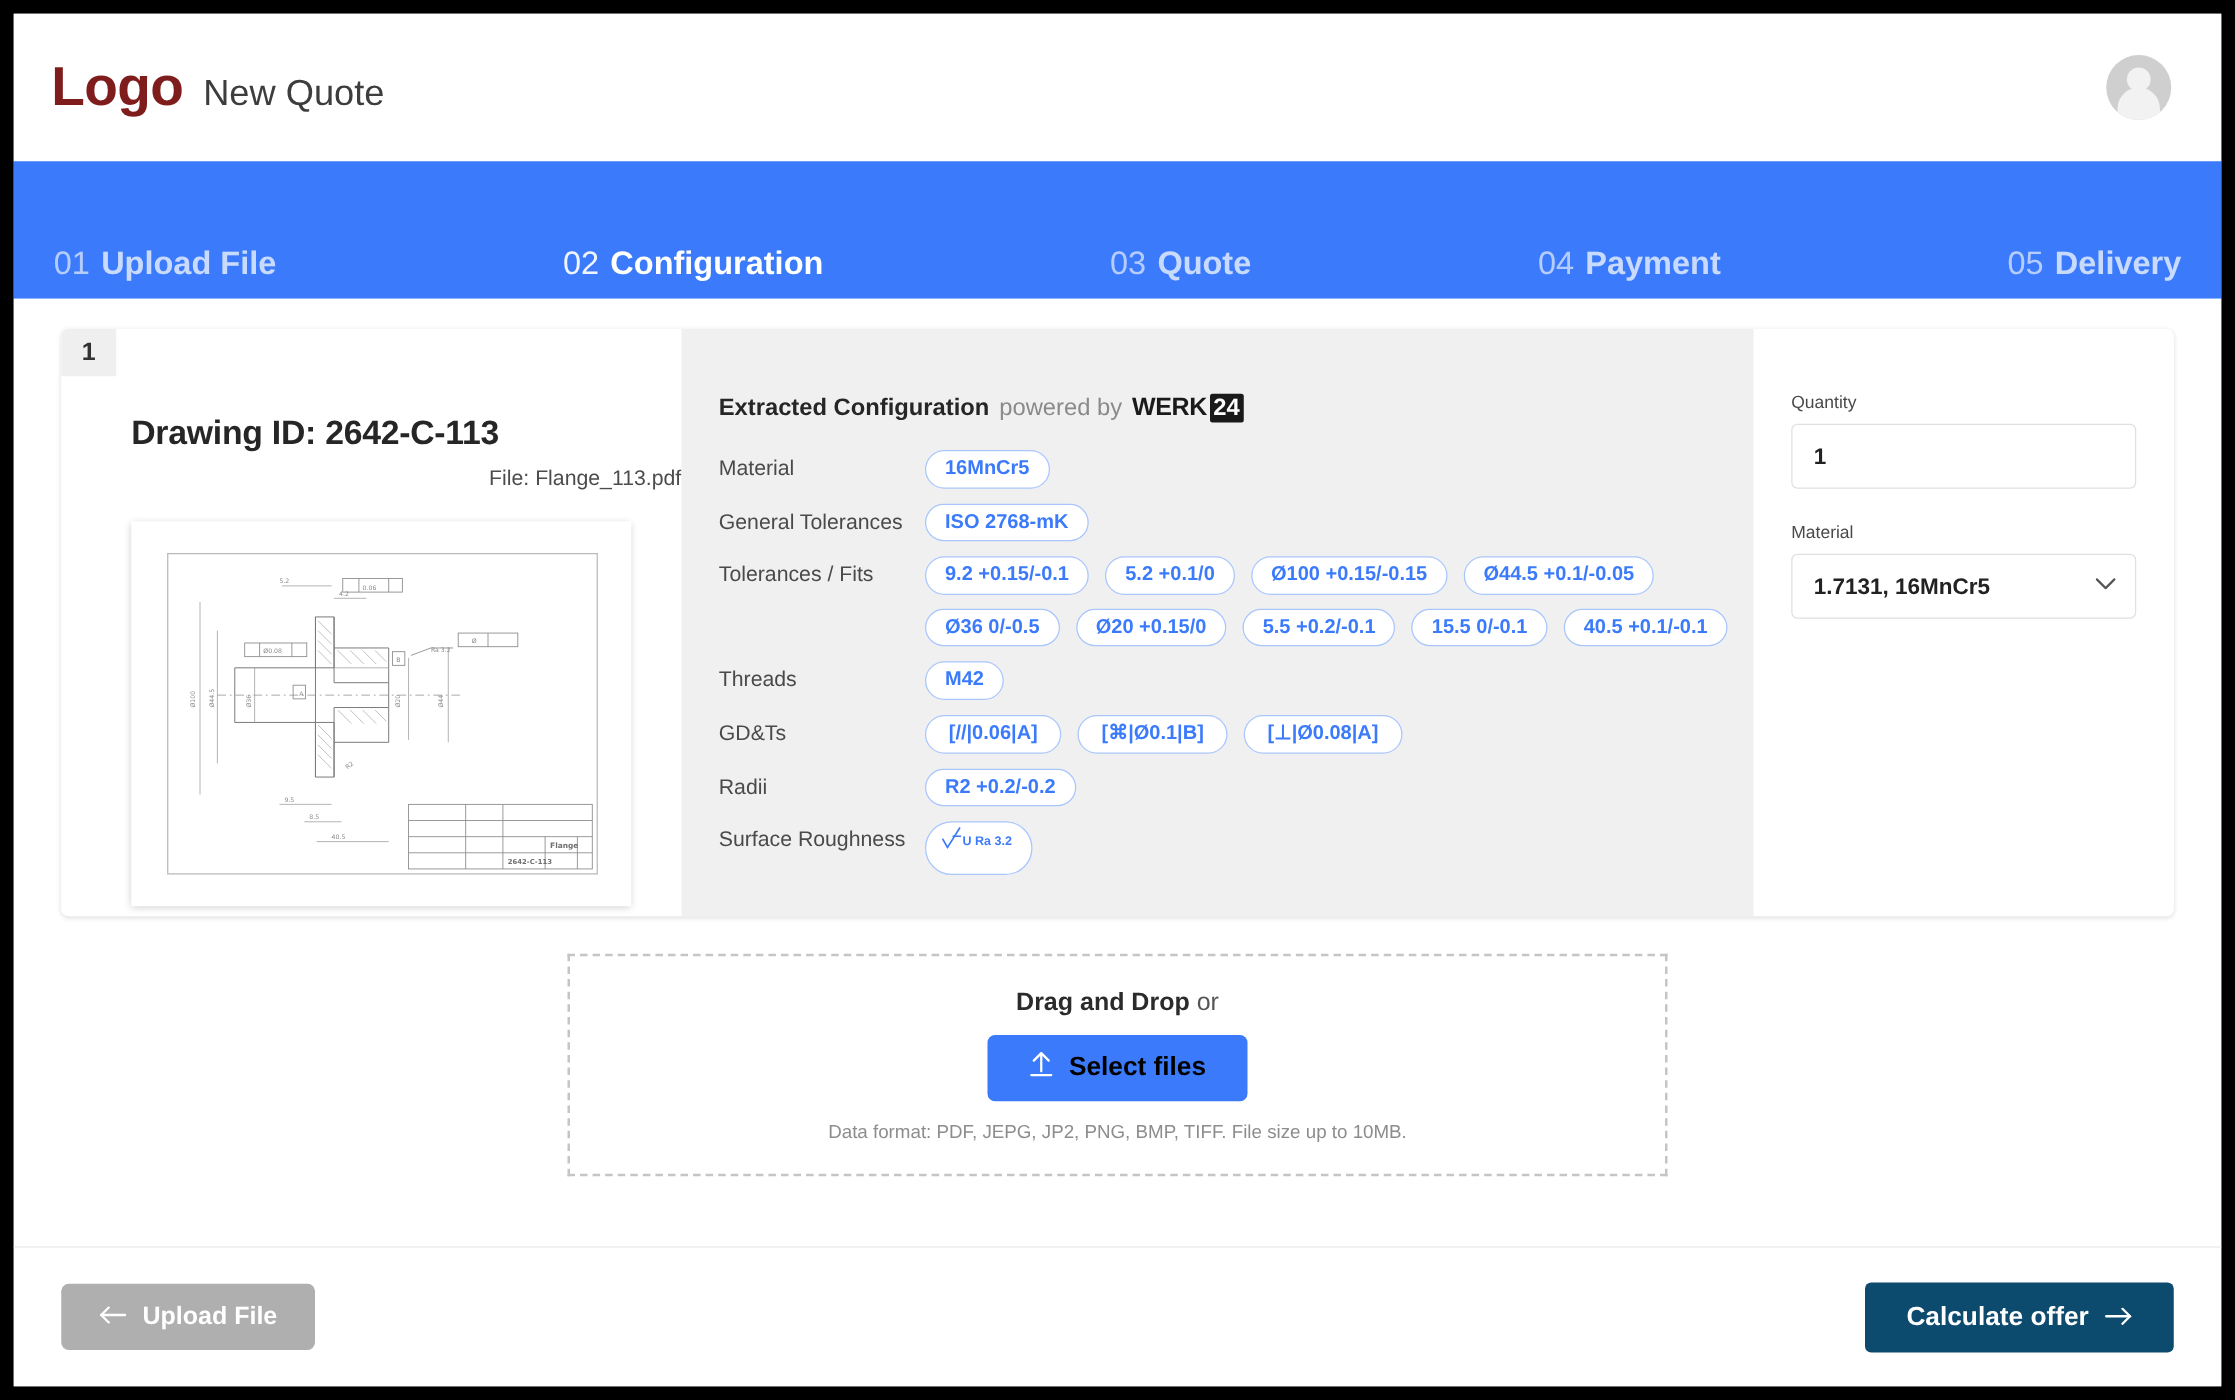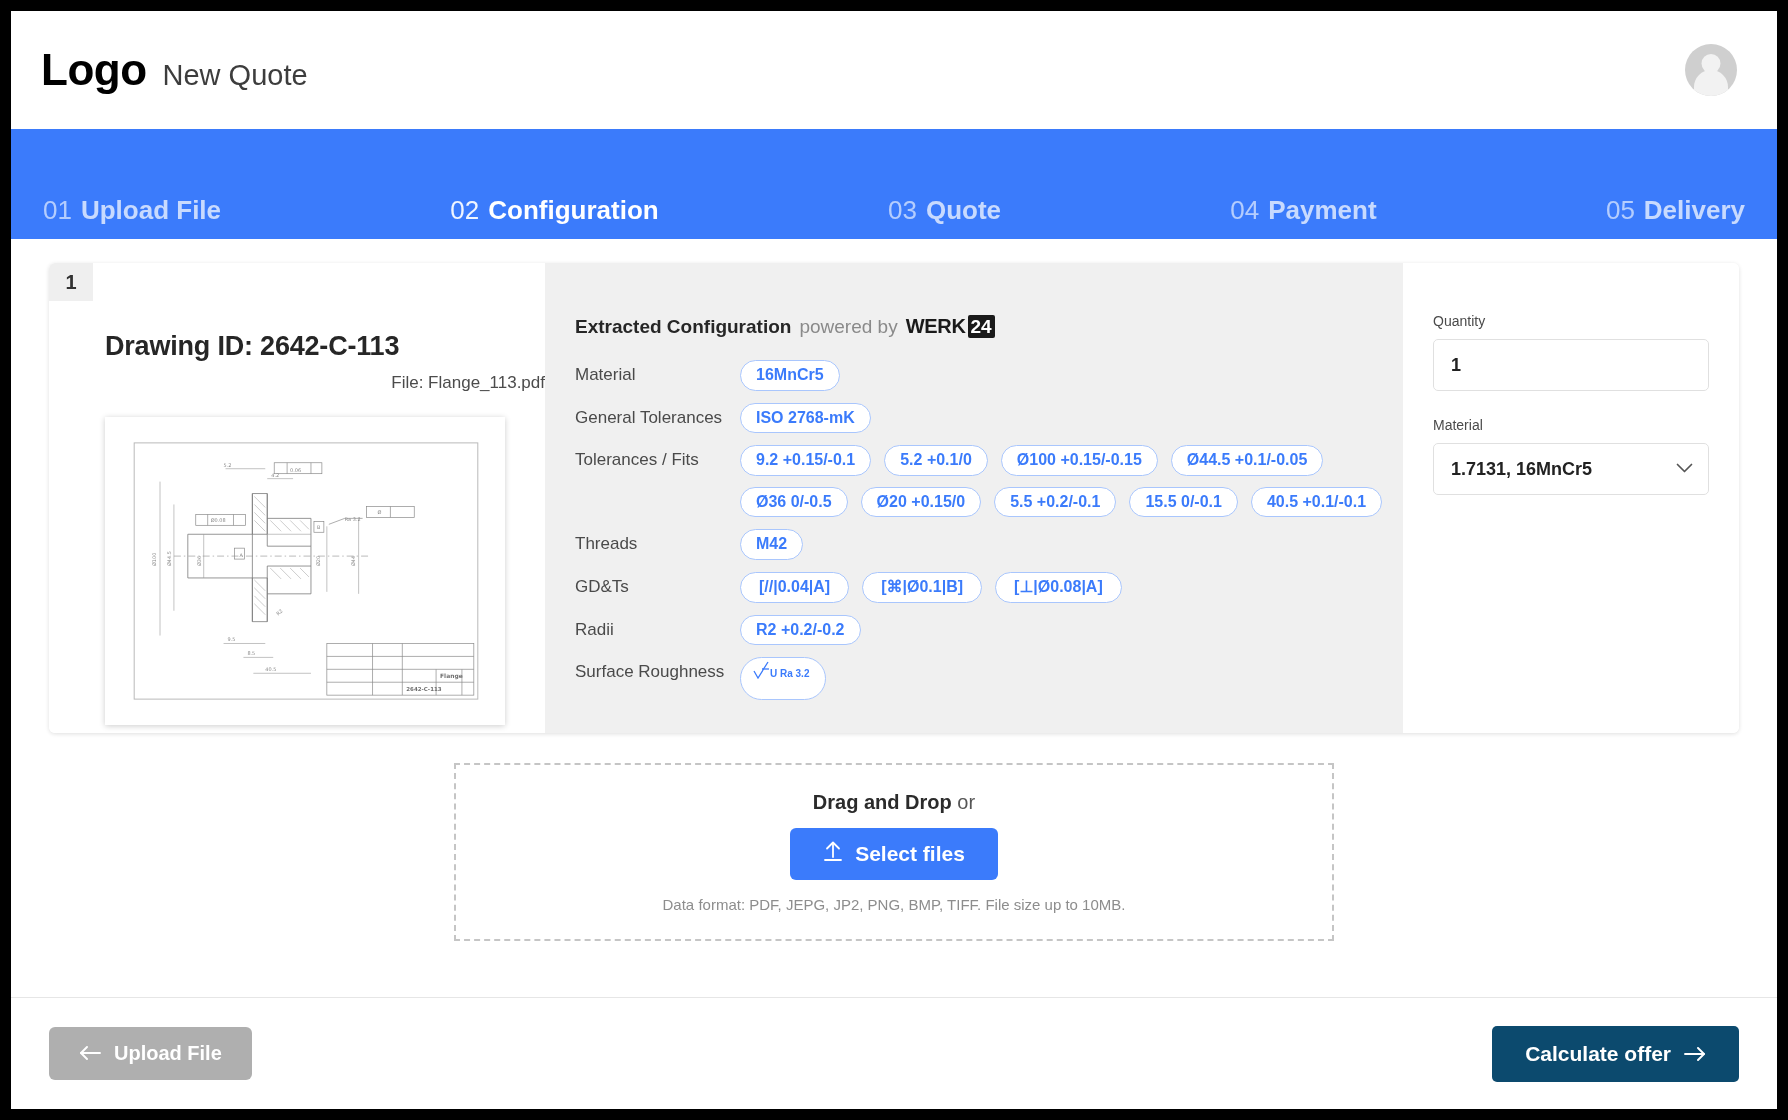--- a/index.html
+++ b/index.html
@@ -27,21 +27,21 @@
     background: #ffffff;
     display: flex;
     align-items: center;
     padding: 0 32px 0 30px;
     flex: none;
   }
   .brand { display: flex; align-items: baseline; gap: 16px; }
   .logo-text {
     font-size: 44px;
     font-weight: 700;
-    color: #000000;
+    color: #7f1d1d;
     letter-spacing: -0.5px;
     line-height: 1;
   }
   .page-subtitle {
     font-size: 29px;
     font-weight: 400;
     color: #3d3d3d;
     line-height: 1;
   }
   .header-spacer { flex: 1; }
@@ -300,21 +300,21 @@
   .dd-title {
     font-size: 20px;
     color: #555;
     margin-bottom: 14px;
   }
   .dd-title b { color: #2b2b2b; font-weight: 700; }
   .select-btn {
     background: #3b7bfb;
     border: none;
     border-radius: 6px;
-    color: #ffffff;
+    color: #000000;
     font-size: 21px;
     font-weight: 700;
     padding: 13px 33px;
     display: inline-flex;
     align-items: center;
     gap: 12px;
     cursor: pointer;
     font-family: "Liberation Sans", sans-serif;
   }
   .dd-note {
@@ -565,21 +565,21 @@
         <div class="cfg-row">
           <div class="cfg-label">Threads</div>
           <div class="cfg-values">
             <span class="pill">M42</span>
           </div>
         </div>
 
         <div class="cfg-row">
           <div class="cfg-label">GD&amp;Ts</div>
           <div class="cfg-values">
-            <span class="pill wide">[//|0.04|A]</span>
+            <span class="pill wide">[//|0.06|A]</span>
             <span class="pill wide">[⌘|Ø0.1|B]</span>
             <span class="pill wide">[⊥|Ø0.08|A]</span>
           </div>
         </div>
 
         <div class="cfg-row">
           <div class="cfg-label">Radii</div>
           <div class="cfg-values">
             <span class="pill">R2 +0.2/-0.2</span>
           </div>

